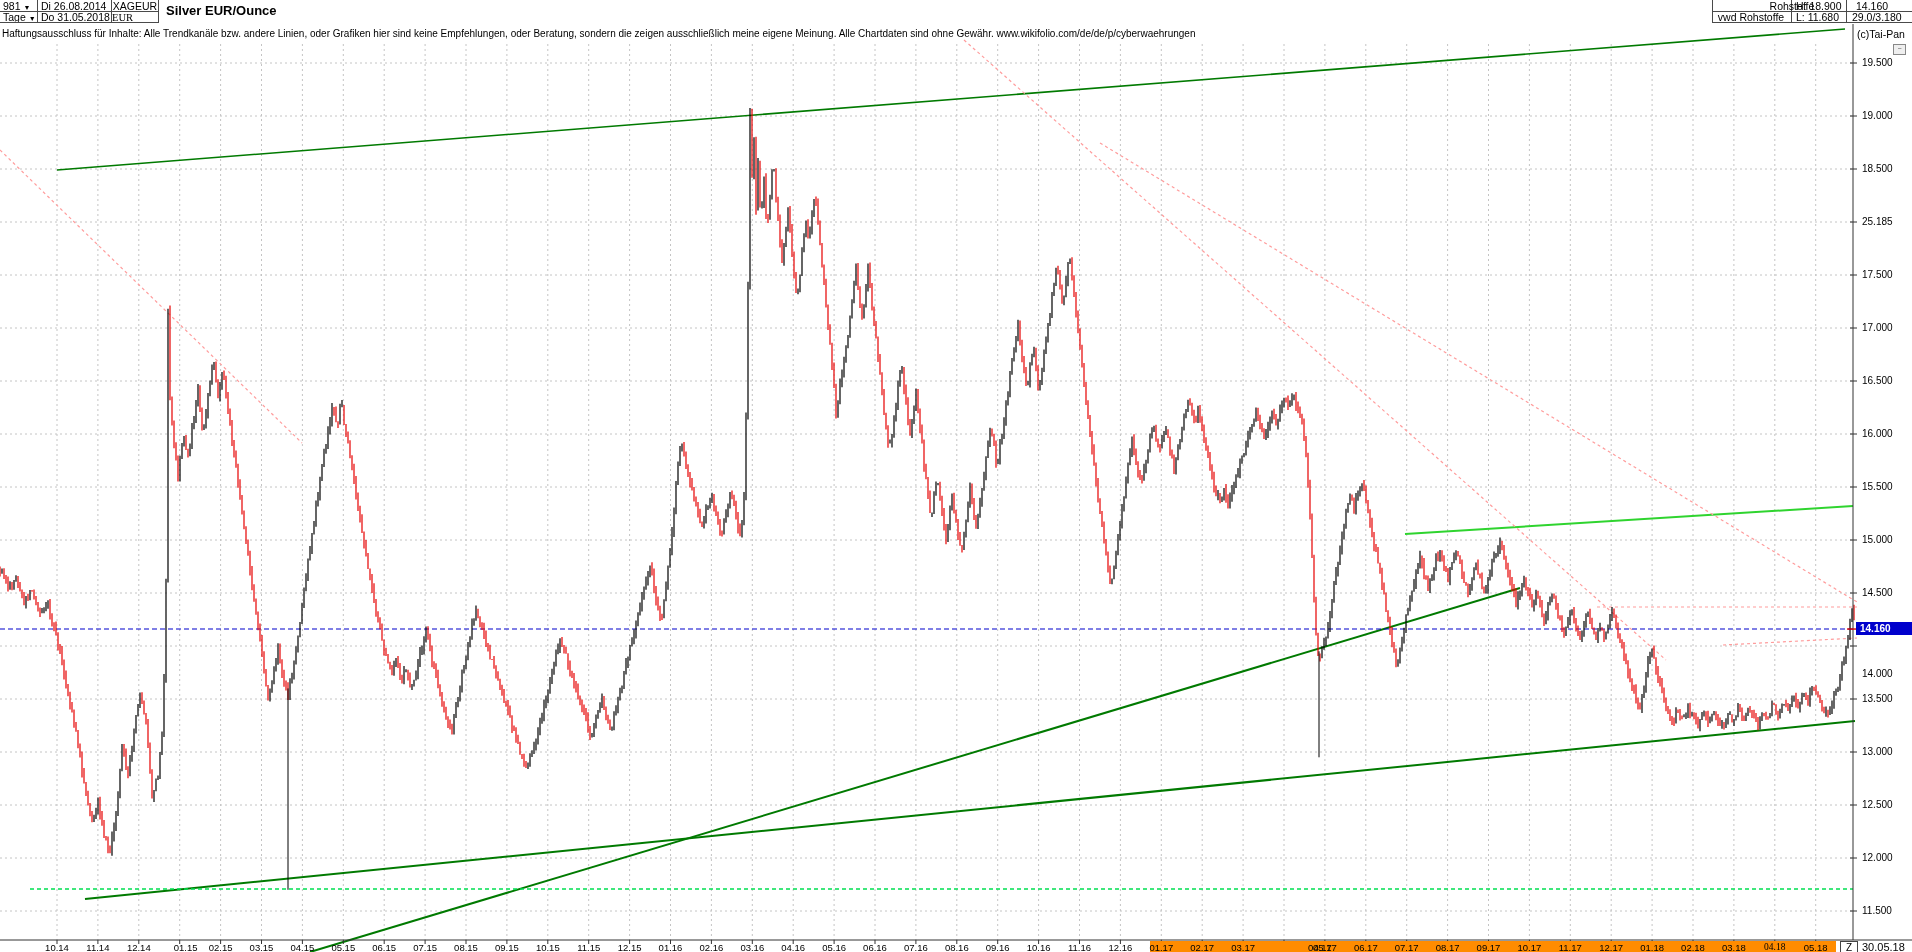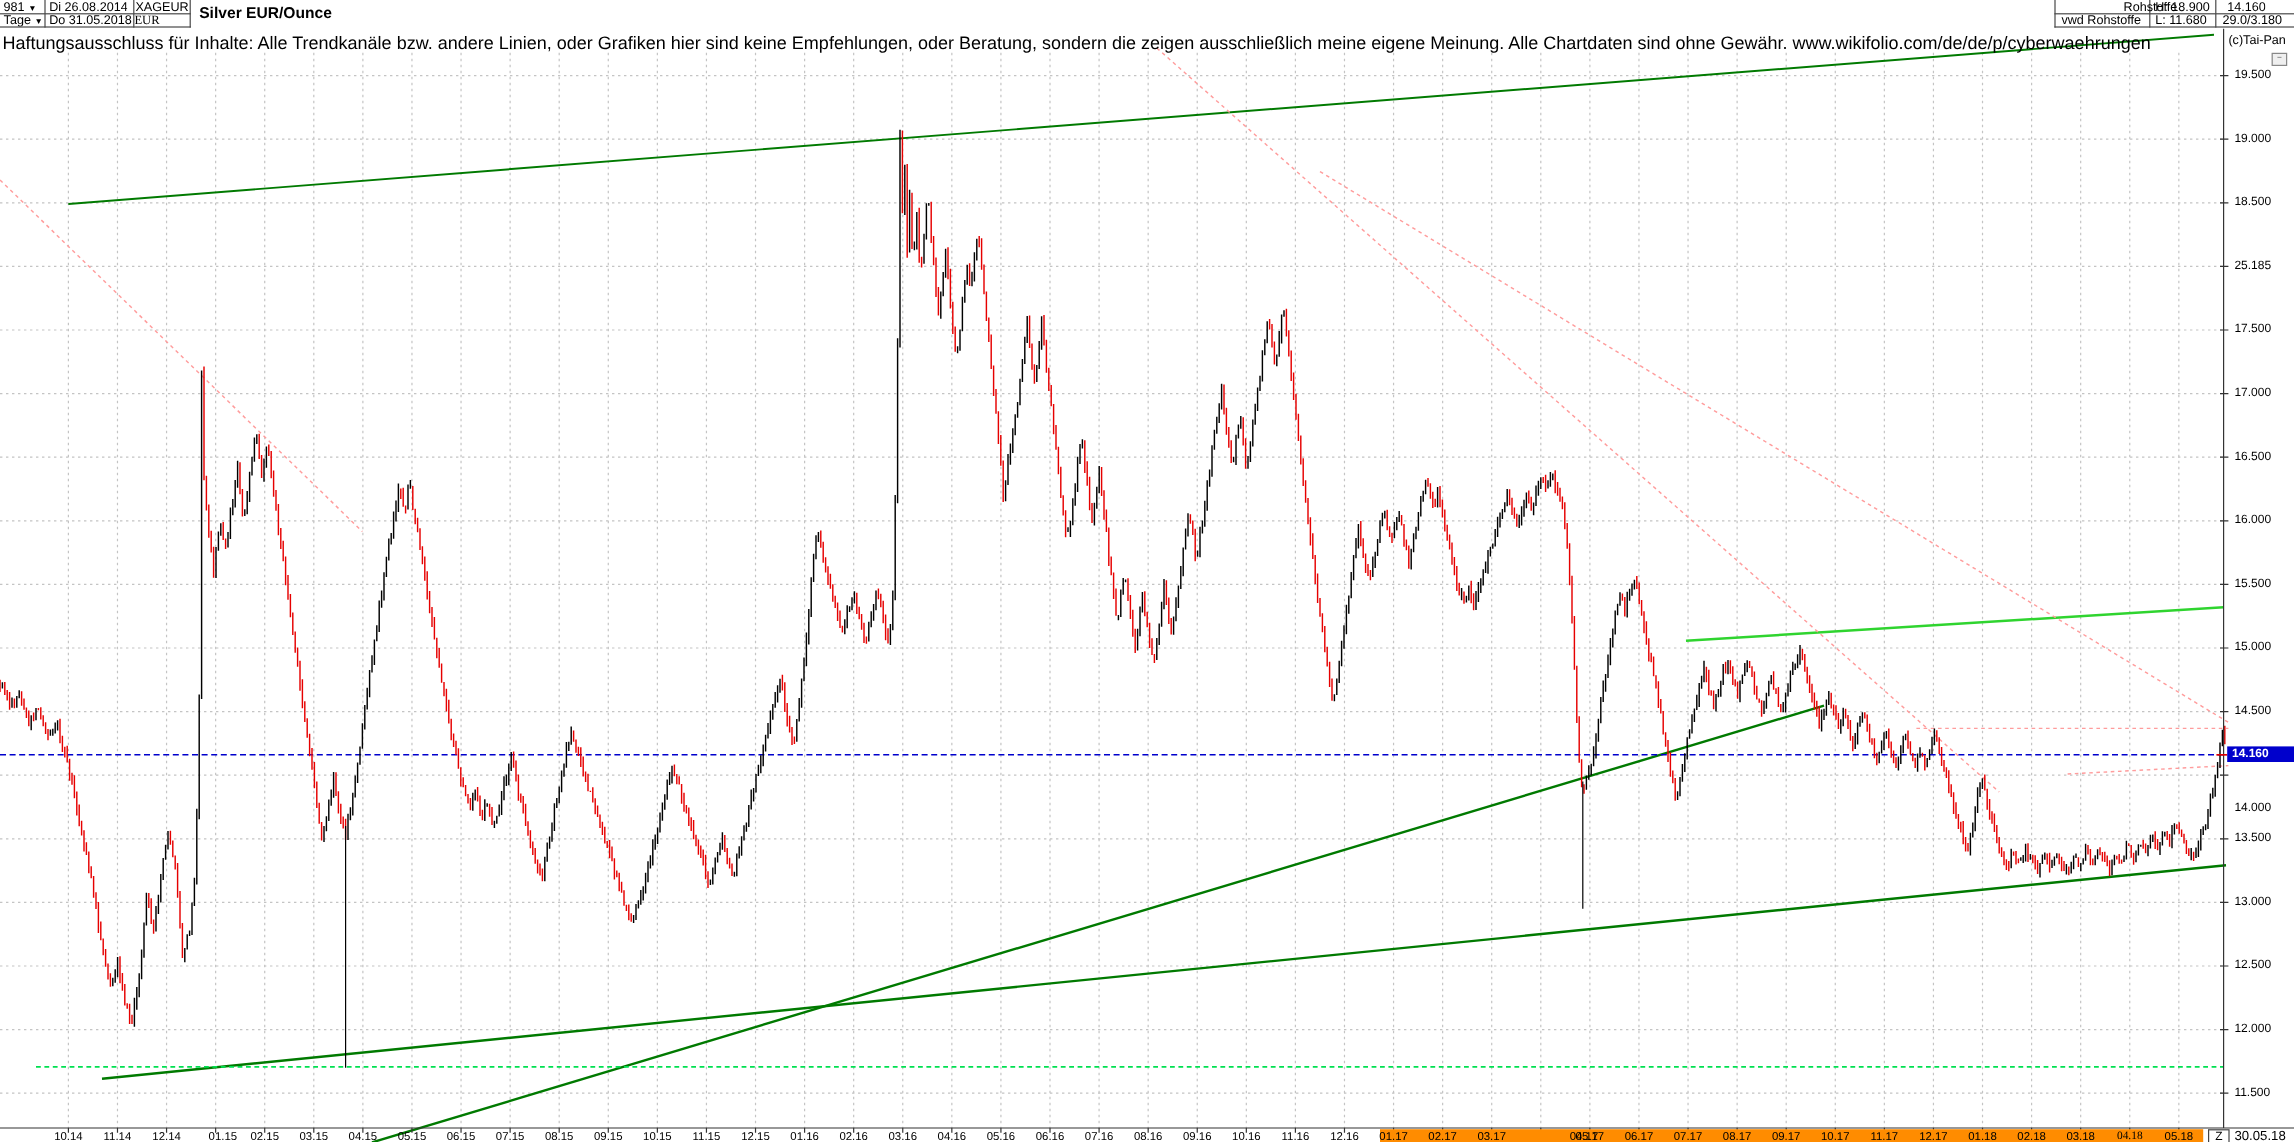--- a/index.html
+++ b/index.html
@@ -1,21 +1,21 @@
 <!DOCTYPE html>
 <html><head>
 <meta charset="utf-8">
 <style>
   html,body{margin:0;padding:0;background:#fff;}
   #app{position:relative;width:1912px;height:952px;background:#fff;overflow:hidden;
        font-family:"Liberation Sans","DejaVu Sans",sans-serif;color:#000;}
   .cell{position:absolute;font-size:10.5px;line-height:11px;white-space:nowrap;overflow:hidden;}
   .hborder{position:absolute;background:#4a4a4a;}
   .title{position:absolute;font-size:13px;font-weight:bold;}
-  .disc{position:absolute;font-size:15px;white-space:nowrap;}
+  .disc{position:absolute;font-size:10px;white-space:nowrap;}
   .ylab{position:absolute;font-size:10px;color:#000;}
   .xlab{position:absolute;font-size:9.5px;color:#000;transform:translateX(-50%);}
   .wm{position:absolute;font-size:10.5px;}
   svg{position:absolute;left:0;top:0;}
   .pricebox{position:absolute;color:#fff;font-size:10px;font-weight:bold;
             padding:1px 3px 1px 4px;}
   .zbox{position:absolute;border:1px solid #444;background:#fff;font-size:10px;
         text-align:center;}
   .minibox{position:absolute;border:1px solid #888;background:#efefef;font-size:7px;
            line-height:8px;text-align:center;color:#555;}

